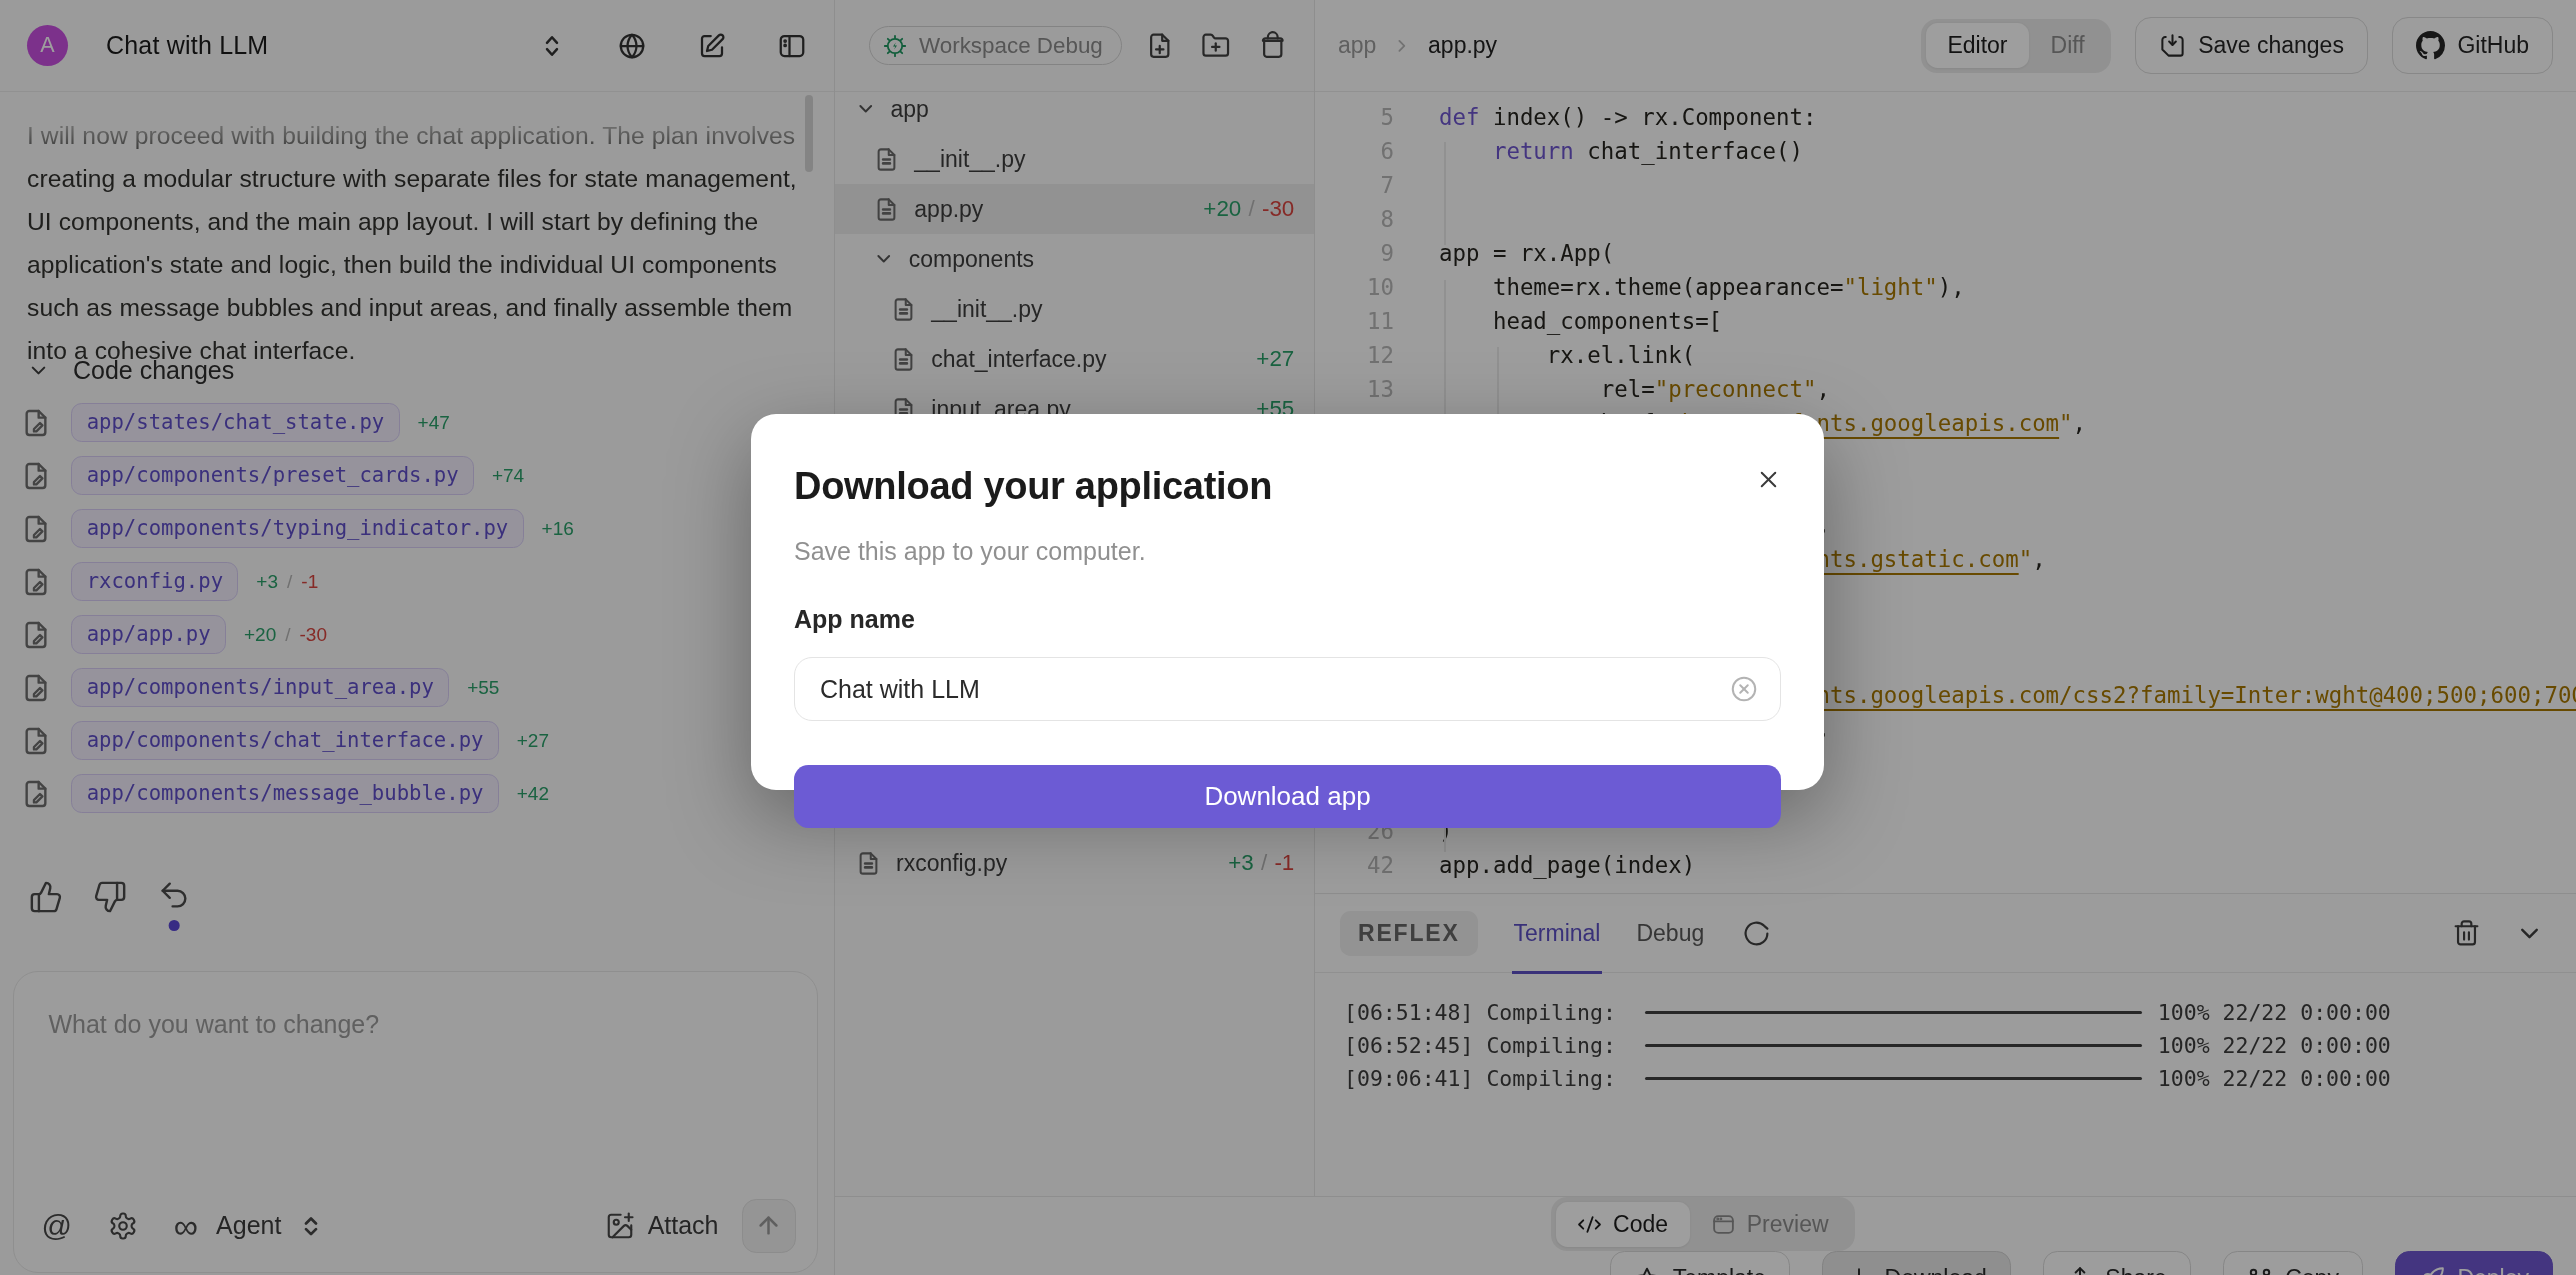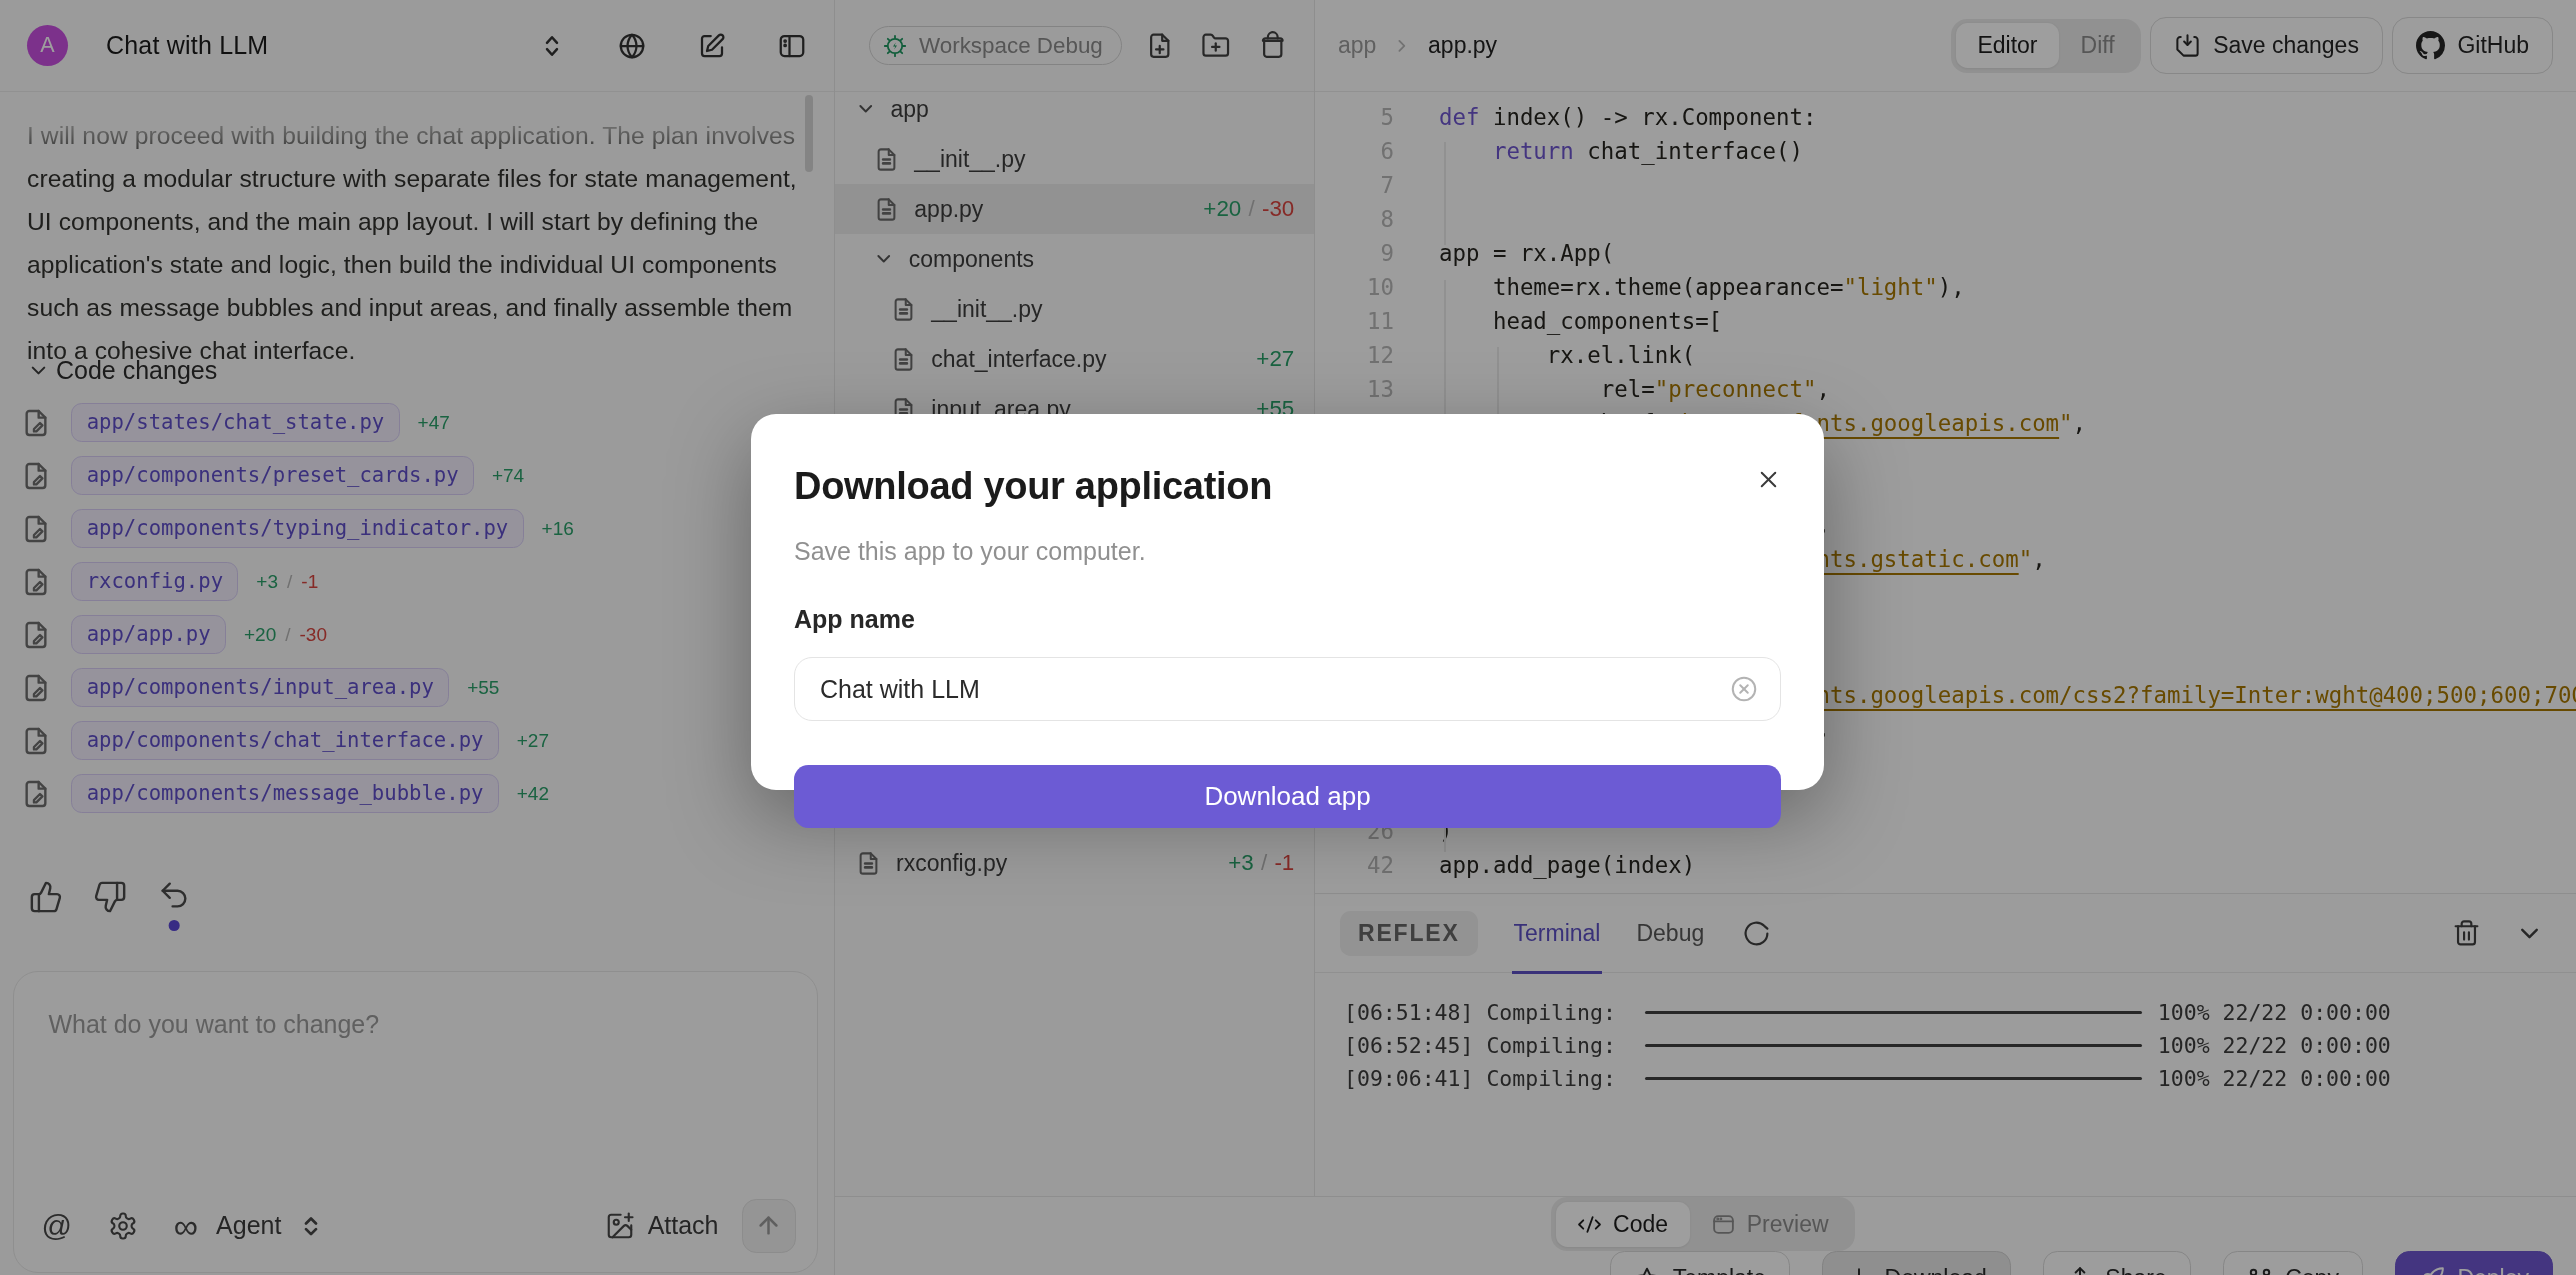--- a/index.html
+++ b/index.html
@@ -15,21 +15,21 @@
   .chat-header { position:absolute; left:0; top:0; width:100%; height:92px; background:#fafafa; border-bottom:1.8px solid #eaeaea; z-index:3; display:flex; align-items:center; padding:0 27px; }
   .avatar { width:41px; height:41px; border-radius:50%; background:#c84fe0; color:#fff; font-size:21.5px; display:flex; align-items:center; justify-content:center; font-weight:500; }
   .chat-title { font-size:25px; font-weight:500; color:#1c1c1c; margin-left:38px; letter-spacing:0.2px; }
   .chat-header-icons { margin-left:auto; display:flex; align-items:center; gap:50px; }
   .chat-header-icons .ic { width:30px; height:30px; color:#333; }
 
   .chat-message { position:absolute; left:27px; top:114px; width:784px; font-size:24.6px; line-height:43px; color:#32322f; z-index:1; letter-spacing:0.1px; }
   .chat-fade { position:absolute; left:0; top:92px; width:100%; height:72px; z-index:2;
                background:linear-gradient(#fafafa 18%, rgba(250,250,250,0)); pointer-events:none; }
 
-  .cc-header { position:absolute; left:27px; top:351px; height:38px; display:flex; align-items:center; gap:6px; z-index:1; }
+  .cc-header { position:absolute; left:27px; top:351px; height:38px; display:flex; align-items:center; gap:23px; z-index:1; }
   .cc-header .ic { width:23px; height:23px; color:#3c3c3c; }
   .cc-title { font-size:25px; font-weight:500; color:#2e2e2e; }
 
   .chips { position:absolute; left:0; top:396px; width:100%; z-index:1; }
   .chip-row { height:53px; display:flex; align-items:center; padding-left:19.7px; }
   .fe-icon { width:32px; height:32px; color:#6f6f6f; flex:0 0 auto; }
   .chip { margin-left:19.7px; font-family:"DejaVu Sans Mono", monospace; font-size:20.6px; color:#5f4ec9; background:#f2eefc; border:1.8px solid #d8cef6; border-radius:10.7px; padding:6.3px 14.3px 7.2px; white-space:nowrap; }
   .cnt { font-size:19px; margin-left:18px; font-weight:500; }
   .cnt .add { color:#2aa06a; }
   .cnt .sep { color:#b5b5b5; margin:0 9px; font-weight:400; }
@@ -75,21 +75,21 @@
   .tcnt .add { color:#2aa06a; } .tcnt .sep { color:#b5b5b5; margin:0 7.2px; font-weight:400; } .tcnt .del { color:#d8453f; }
   .push-bottom { margin-top:404px; }
 
   
   .editor-panel { position:absolute; left:1315px; top:0; right:0; height:1275px; background:#fdfdfd; }
   .editor-header { position:absolute; left:0; top:0; width:100%; height:92px; border-bottom:1.8px solid #eaeaea; display:flex; align-items:center; padding:0 23px; }
   .crumb { display:flex; align-items:center; gap:16px; }
   .crumb-folder { font-size:23px; color:#9b9b9b; }
   .crumb-chev { width:19.7px; height:19.7px; color:#b9b9b9; }
   .crumb-file { font-size:23px; color:#232323; font-weight:500; }
-  .header-right { margin-left:auto; display:flex; align-items:center; gap:9px; }
+  .header-right { margin-left:auto; display:flex; align-items:center; gap:24px; }
   .seg { background:#ebebeb; border-radius:16px; padding:4.5px; display:flex; align-items:center; }
   .seg-item { font-size:23px; color:#8c8c8c; padding:9px 21.5px; border-radius:11.6px; display:flex; align-items:center; gap:10.7px; }
   .seg-item.active { background:#fff; color:#1e1e1e; box-shadow:0 0.9px 2.7px rgba(0,0,0,.08); }
   .hbtn { height:57px; border:1.8px solid #dbdbdb; border-radius:16px; background:#fdfdfd; display:flex; align-items:center; gap:12.5px; padding:0 23px; font-size:23px; color:#262626; }
   .hbtn .ic { width:27px; height:27px; color:#2b2b2b; }
   .gh-ic { width:29px; height:29px; }
 
   .code { position:absolute; left:0; top:92px; right:0; height:801px; overflow:hidden; font-family:"DejaVu Sans Mono", monospace; font-size:22.4px; line-height:34px; padding-top:8px; }
   .cl { display:flex; white-space:pre; }
   .ln { width:79px; text-align:right; color:#b6b6b6; flex:0 0 auto; }

